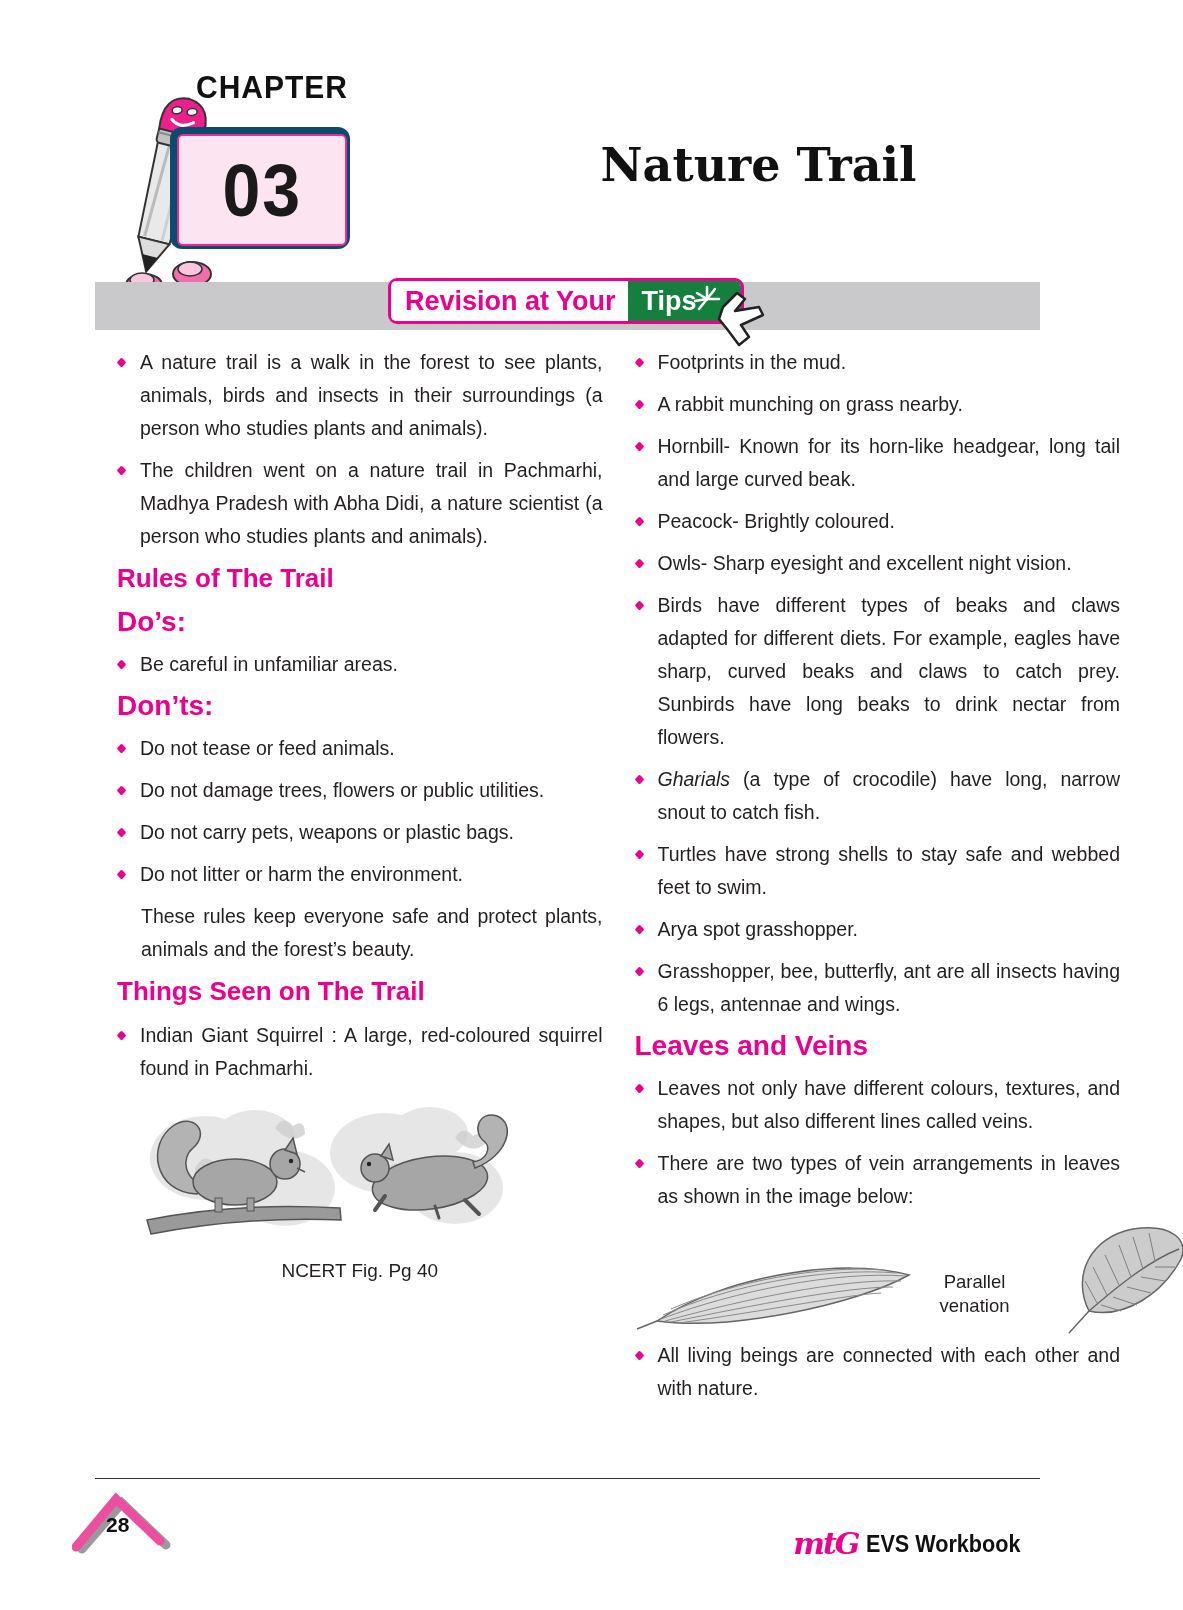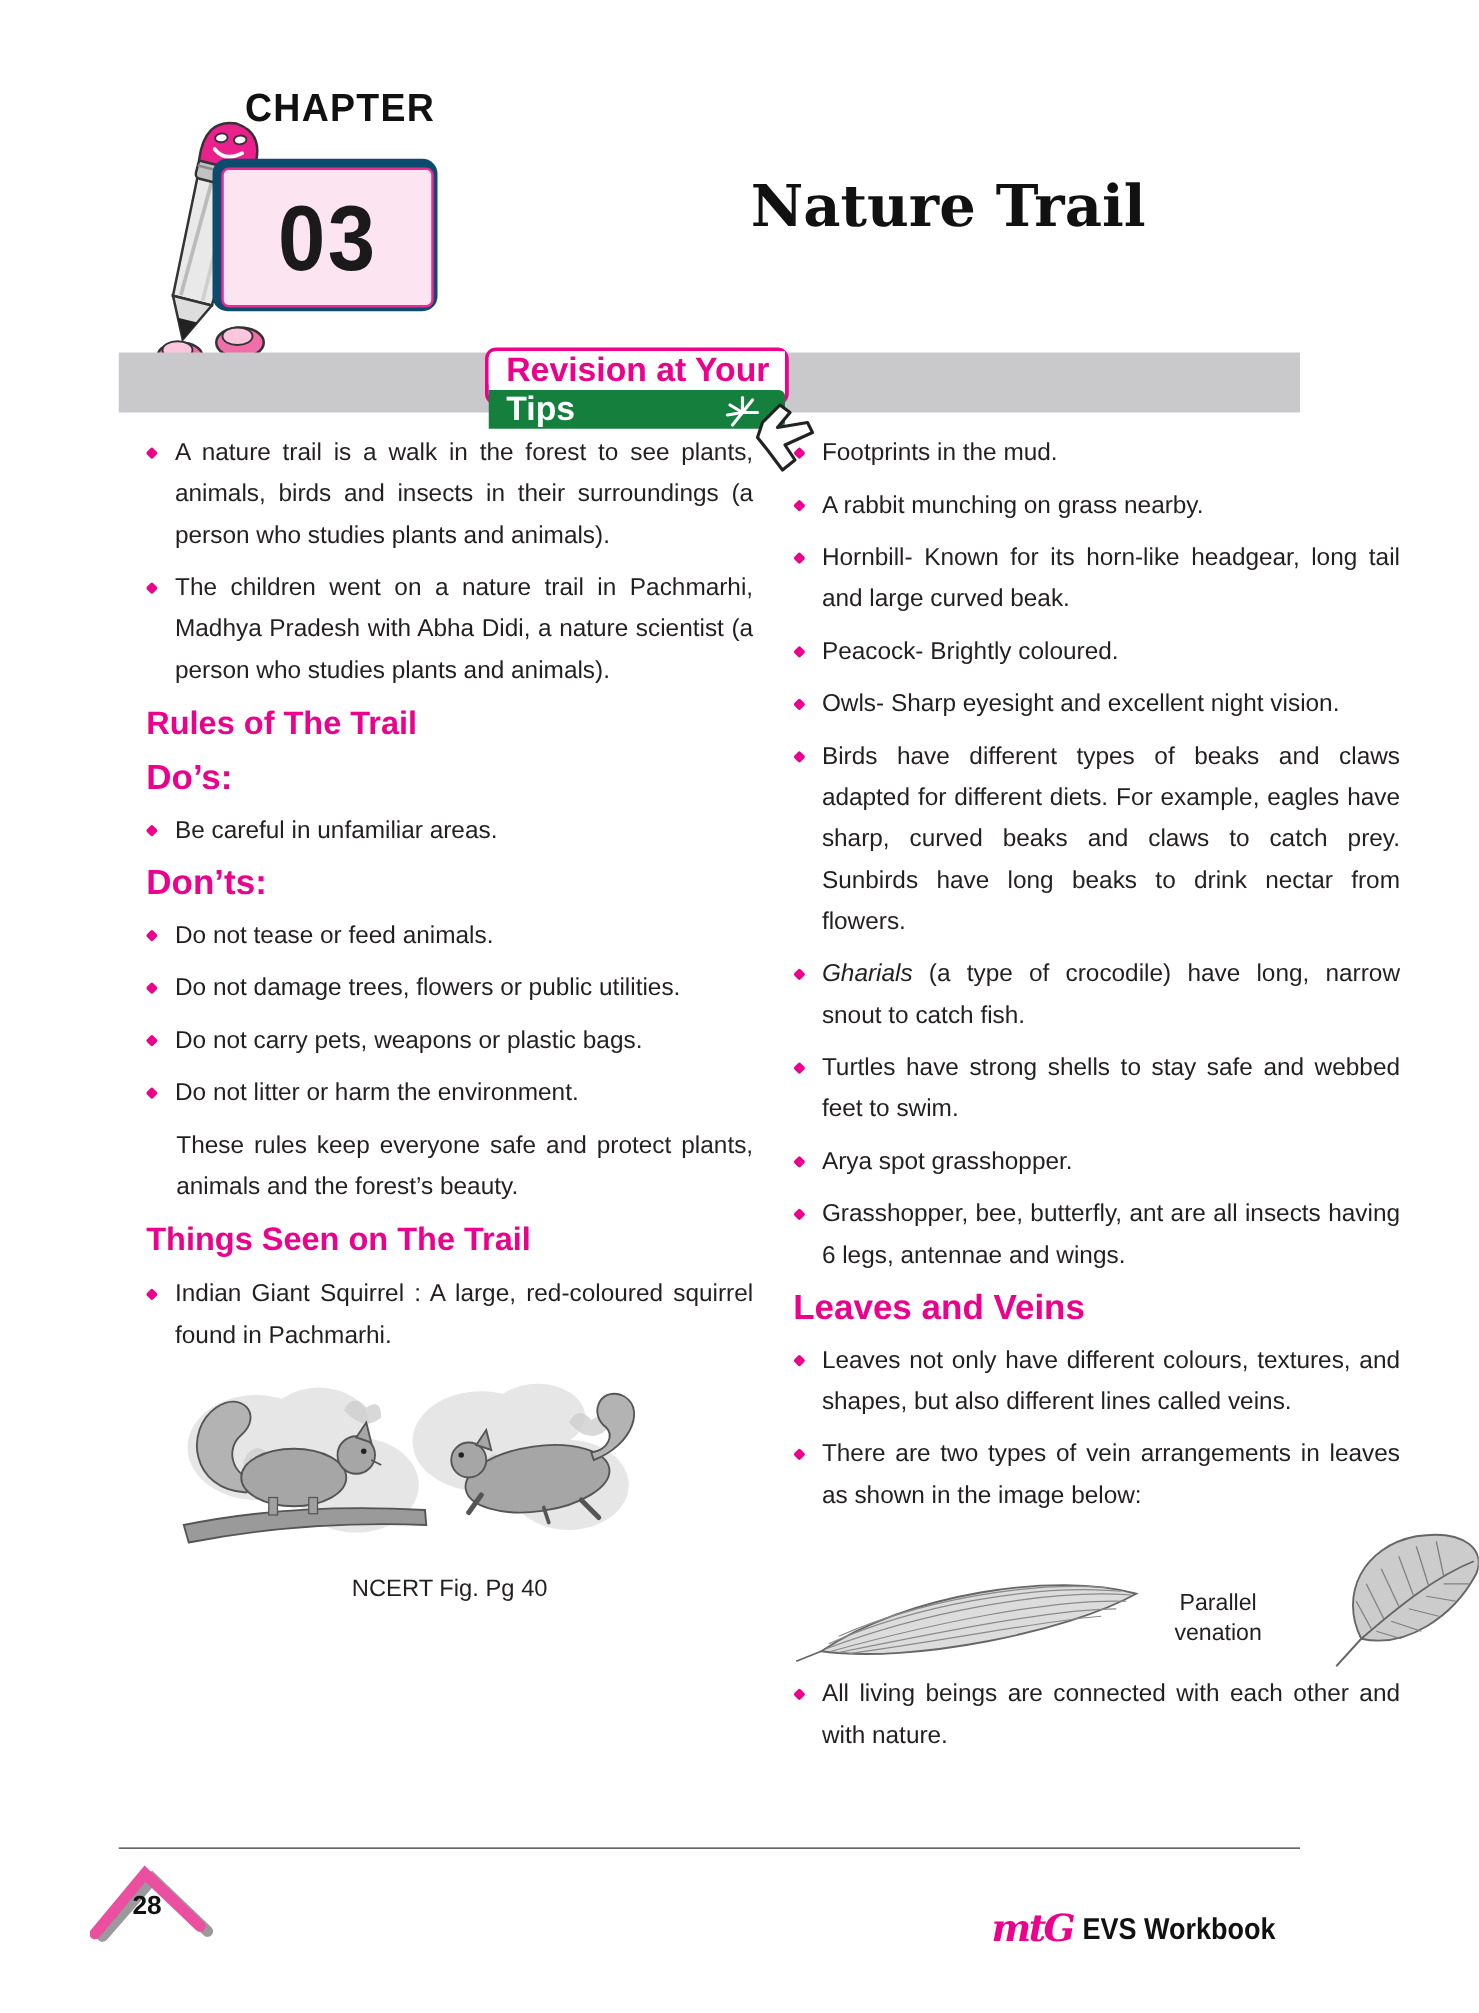--- a/index.html
+++ b/index.html
@@ -18,21 +18,21 @@
   .chapter-box-inner{width:100%;height:100%;background:#fce4f0;border:2px solid #ec2a92;
     border-radius:6px;display:flex;align-items:center;justify-content:center;}
   .chapter-number{font-size:74px;font-weight:bold;color:#1a1a1a;letter-spacing:2px;
     transform:scaleX(.92);}
   .page-title{position:absolute;left:404px;right:70px;top:138px;text-align:center;
     font-family:"DejaVu Serif", serif;font-weight:bold;font-size:46px;color:#111;}
   
   .band-wrap{position:relative;height:50px;margin-top:0;}
   .band{position:absolute;left:95px;right:143px;top:2px;height:48px;background:#c9c9cb;}
   .banner{position:absolute;left:388px;top:-2px;height:46px;display:flex;align-items:stretch;
-    border:3px solid #ec008c;border-radius:9px;background:#fff;box-sizing:border-box;z-index:2;flex-direction:column;}
+    border:3px solid #ec008c;border-radius:9px;background:#fff;box-sizing:border-box;z-index:2;}
   .banner-left{display:flex;align-items:center;padding:0 12px 0 14px;background:#fff;
     border-radius:5px 0 0 5px;}
   .banner-left span{color:#ec008c;font-size:27px;font-weight:bold;white-space:nowrap;}
   .banner-right{display:flex;align-items:center;background:#15803d;color:#fff;
     padding:0 44px 0 14px;border-radius:0 5px 5px 0;position:relative;}
   .banner-right .tips{font-size:27px;font-weight:bold;}
   .hand-icon{position:absolute;right:-26px;top:4px;width:74px;height:64px;z-index:3;}
   
   .content{display:flex;gap:32px;padding:16px 63px 0 95px;}
   .col{flex:1;min-width:0;}

